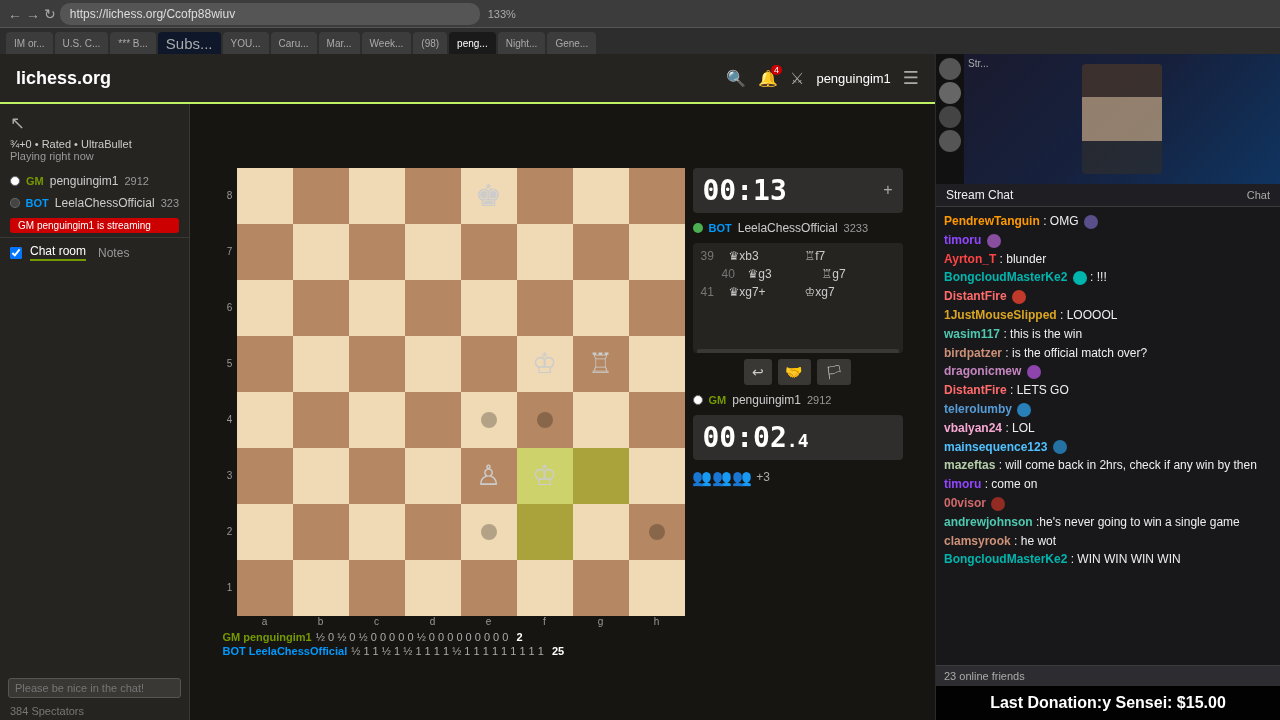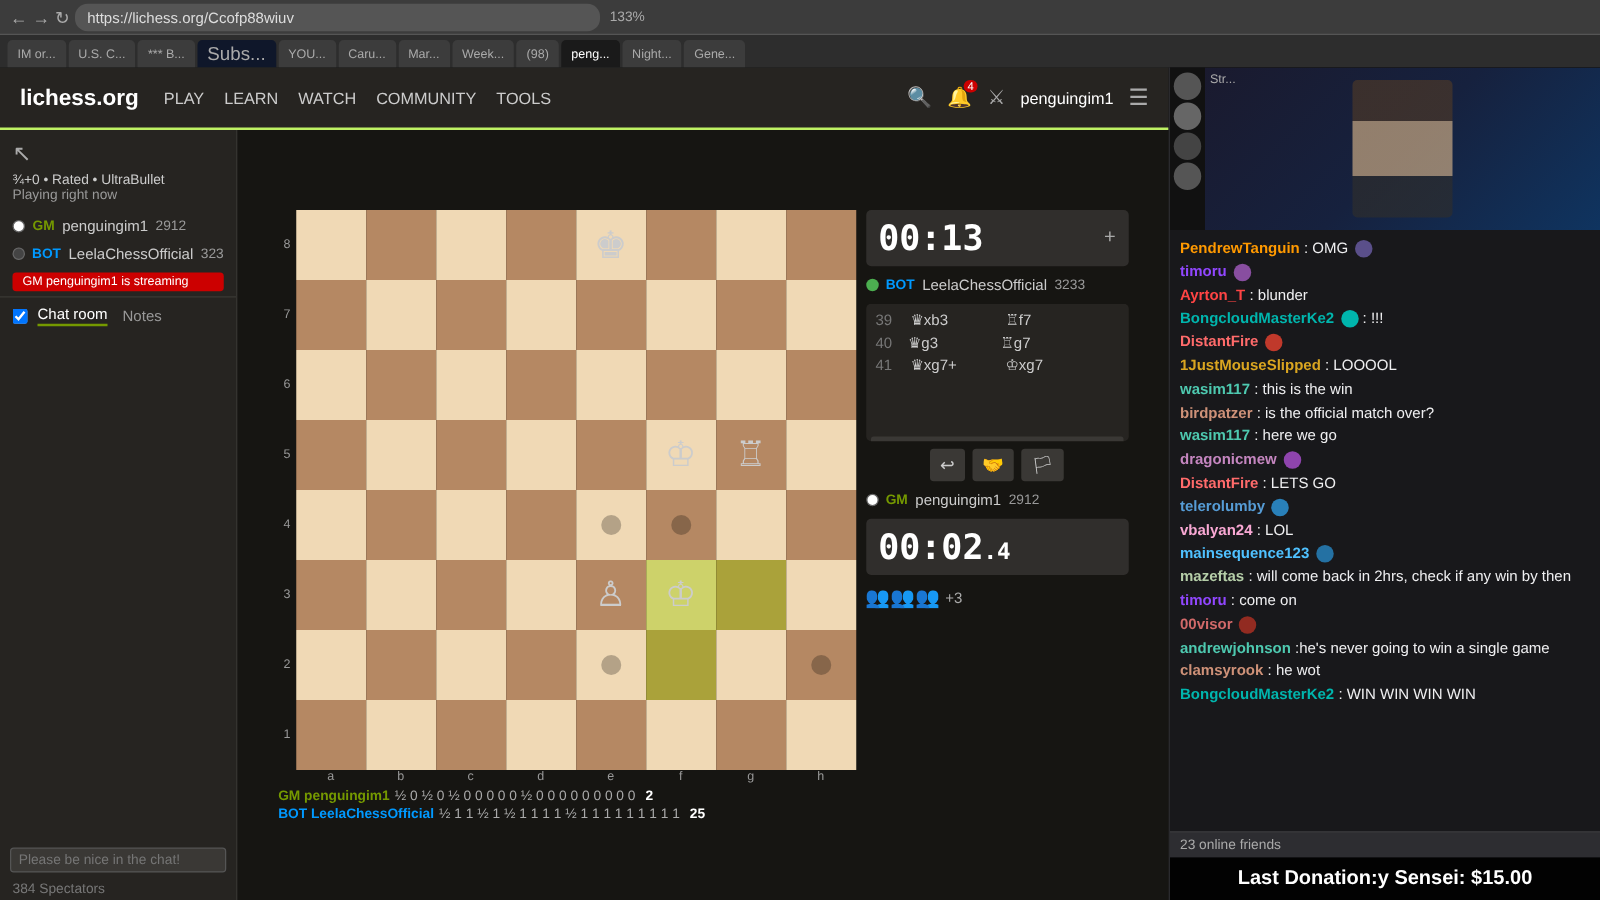--- a/index.html
+++ b/index.html
@@ -36,27 +36,20 @@
   <div style="background:#3c3c3c;height:22px;display:flex;align-items:center;padding:0 8px;border-radius:4px 4px 0 0;font-size:10px;color:#aaa;white-space:nowrap;">Night...</div>
   <div style="background:#3c3c3c;height:22px;display:flex;align-items:center;padding:0 8px;border-radius:4px 4px 0 0;font-size:10px;color:#aaa;white-space:nowrap;">Gene...</div>
 </div>
 
 <div style="display:flex; height:calc(720px - 54px);">
 
   <div style="flex:1; display:flex; flex-direction:column; overflow:hidden;">
 
     <div style="background:#262421;height:50px;display:flex;align-items:center;padding:0 16px;gap:20px;border-bottom:2px solid #bef264;flex-shrink:0;">
       <span style="color:#fff;font-size:18px;font-weight:bold;">lichess.org</span>
-      <nav style="display:flex;gap:16px;">
-        <a style="color:#ccc;text-decoration:none;font-size:13px;font-weight:500;">PLAY</a>
-        <a style="color:#ccc;text-decoration:none;font-size:13px;font-weight:500;">LEARN</a>
-        <a style="color:#ccc;text-decoration:none;font-size:13px;font-weight:500;">WATCH</a>
-        <a style="color:#ccc;text-decoration:none;font-size:13px;font-weight:500;">COMMUNITY</a>
-        <a style="color:#ccc;text-decoration:none;font-size:13px;font-weight:500;">TOOLS</a>
-      </nav>
       <div style="margin-left:auto;display:flex;align-items:center;gap:12px;">
         <span style="color:#aaa;font-size:16px;cursor:pointer;">🔍</span>
         <span style="color:#aaa;font-size:16px;cursor:pointer;position:relative;">🔔<span style="position:absolute;top:-4px;right:-4px;background:#cc0000;color:#fff;font-size:9px;border-radius:8px;padding:0 3px;">4</span></span>
         <span style="color:#aaa;font-size:16px;cursor:pointer;">⚔</span>
         <span style="color:#fff;font-size:13px;cursor:pointer;">penguingim1</span>
         <span style="color:#aaa;font-size:18px;cursor:pointer;">☰</span>
       </div>
     </div>
 
     <div style="display:flex; flex:1; overflow:hidden;">
@@ -264,21 +257,21 @@
               <span style="color:#ccc;font-size:12px;">LeelaChessOfficial</span>
               <span style="color:#999;font-size:11px;">3233</span>
             </div>
 
             <div class="scrollbar-custom" style="background:#262421;border-radius:4px;padding:4px;height:110px;overflow-y:auto;font-size:12px;">
               <div style="display:flex;gap:4px;padding:2px 4px;color:#ccc;">
                 <span style="color:#777;width:24px;">39</span>
                 <span style="width:72px;">♛xb3</span>
                 <span style="width:72px;">♖f7</span>
               </div>
-              <div style="display:flex;gap:2px;padding:2px 4px;color:#ccc;">
+              <div style="display:flex;gap:2px;padding:2px 4px;color:#ccc;margin-left:21px;">
                 <span style="color:#777;width:24px;">40</span>
                 <span style="width:72px;">♛g3</span>
                 <span style="width:72px;">♖g7</span>
               </div>
               <div style="display:flex;gap:4px;padding:2px 4px;color:#ccc;">
                 <span style="color:#777;width:24px;">41</span>
                 <span style="width:72px;">♛xg7+</span>
                 <span style="width:72px;">♔xg7</span>
               </div>
               <div style="display:flex;gap:4px;padding:2px 4px;color:#ccc;background:#3a3835;border-radius:2px;margin-top:48px;">
@@ -335,20 +328,24 @@
           <div style="width:100%;height:100%;background:linear-gradient(135deg,#1a1a2e,#16213e,#0f3460);display:flex;align-items:center;justify-content:center;">
 
             <div style="width:80px;height:110px;background:linear-gradient(180deg,#4a3728 30%,#c8a882 30%,#c8a882 70%,#2d2d2d 70%);border-radius:4px;opacity:0.7;"></div>
           </div>
         </div>
       </div>
 
       <div style="position:absolute;top:4px;left:32px;color:#aaa;font-size:10px;">Str...</div>
     </div>
 
+    <div style="background:#1f1f23;padding:4px 10px;font-size:12px;color:#efeff1;border-bottom:1px solid #3a3a3d;display:flex;justify-content:space-between;align-items:center;">
+      <span>Stream Chat</span>
+      <span style="color:#aaa;font-size:11px;">Chat</span>
+    </div>
 
     <div class="scrollbar-custom" style="flex:1;overflow-y:auto;padding:6px 8px;display:flex;flex-direction:column;gap:2px;font-size:12px;">
 
       <div style="line-height:1.4;">
         <span style="color:#ff9900;font-weight:bold;">PendrewTanguin</span>
         <span style="color:#efeff1;">: OMG</span>
         <span style="display:inline-block;width:14px;height:14px;border-radius:50%;background:#5a4f8a;margin-left:2px;vertical-align:middle;"></span>
       </div>
       <div style="line-height:1.4;">
         <span style="color:#9147ff;font-weight:bold;">timoru</span>
@@ -373,24 +370,20 @@
       </div>
       <div style="line-height:1.4;">
         <span style="color:#4ec9b0;font-weight:bold;">wasim117</span>
         <span style="color:#efeff1;">: this is the win</span>
       </div>
       <div style="line-height:1.4;">
         <span style="color:#ce9178;font-weight:bold;">birdpatzer</span>
         <span style="color:#efeff1;">: is the official match over?</span>
       </div>
       <div style="line-height:1.4;">
-        <span style="color:#4ec9b0;font-weight:bold;">wasim117</span>
-        <span style="color:#efeff1;">: here we go</span>
-      </div>
-      <div style="line-height:1.4;">
         <span style="color:#c586c0;font-weight:bold;">dragonicmew</span>
         <span style="display:inline-block;width:14px;height:14px;border-radius:50%;background:#8e44ad;margin-left:2px;vertical-align:middle;"></span>
       </div>
       <div style="line-height:1.4;">
         <span style="color:#ff6b6b;font-weight:bold;">DistantFire</span>
         <span style="color:#efeff1;">: LETS GO</span>
       </div>
       <div style="line-height:1.4;">
         <span style="color:#569cd6;font-weight:bold;">telerolumby</span>
         <span style="display:inline-block;width:14px;height:14px;border-radius:50%;background:#2980b9;margin-left:2px;vertical-align:middle;"></span>

